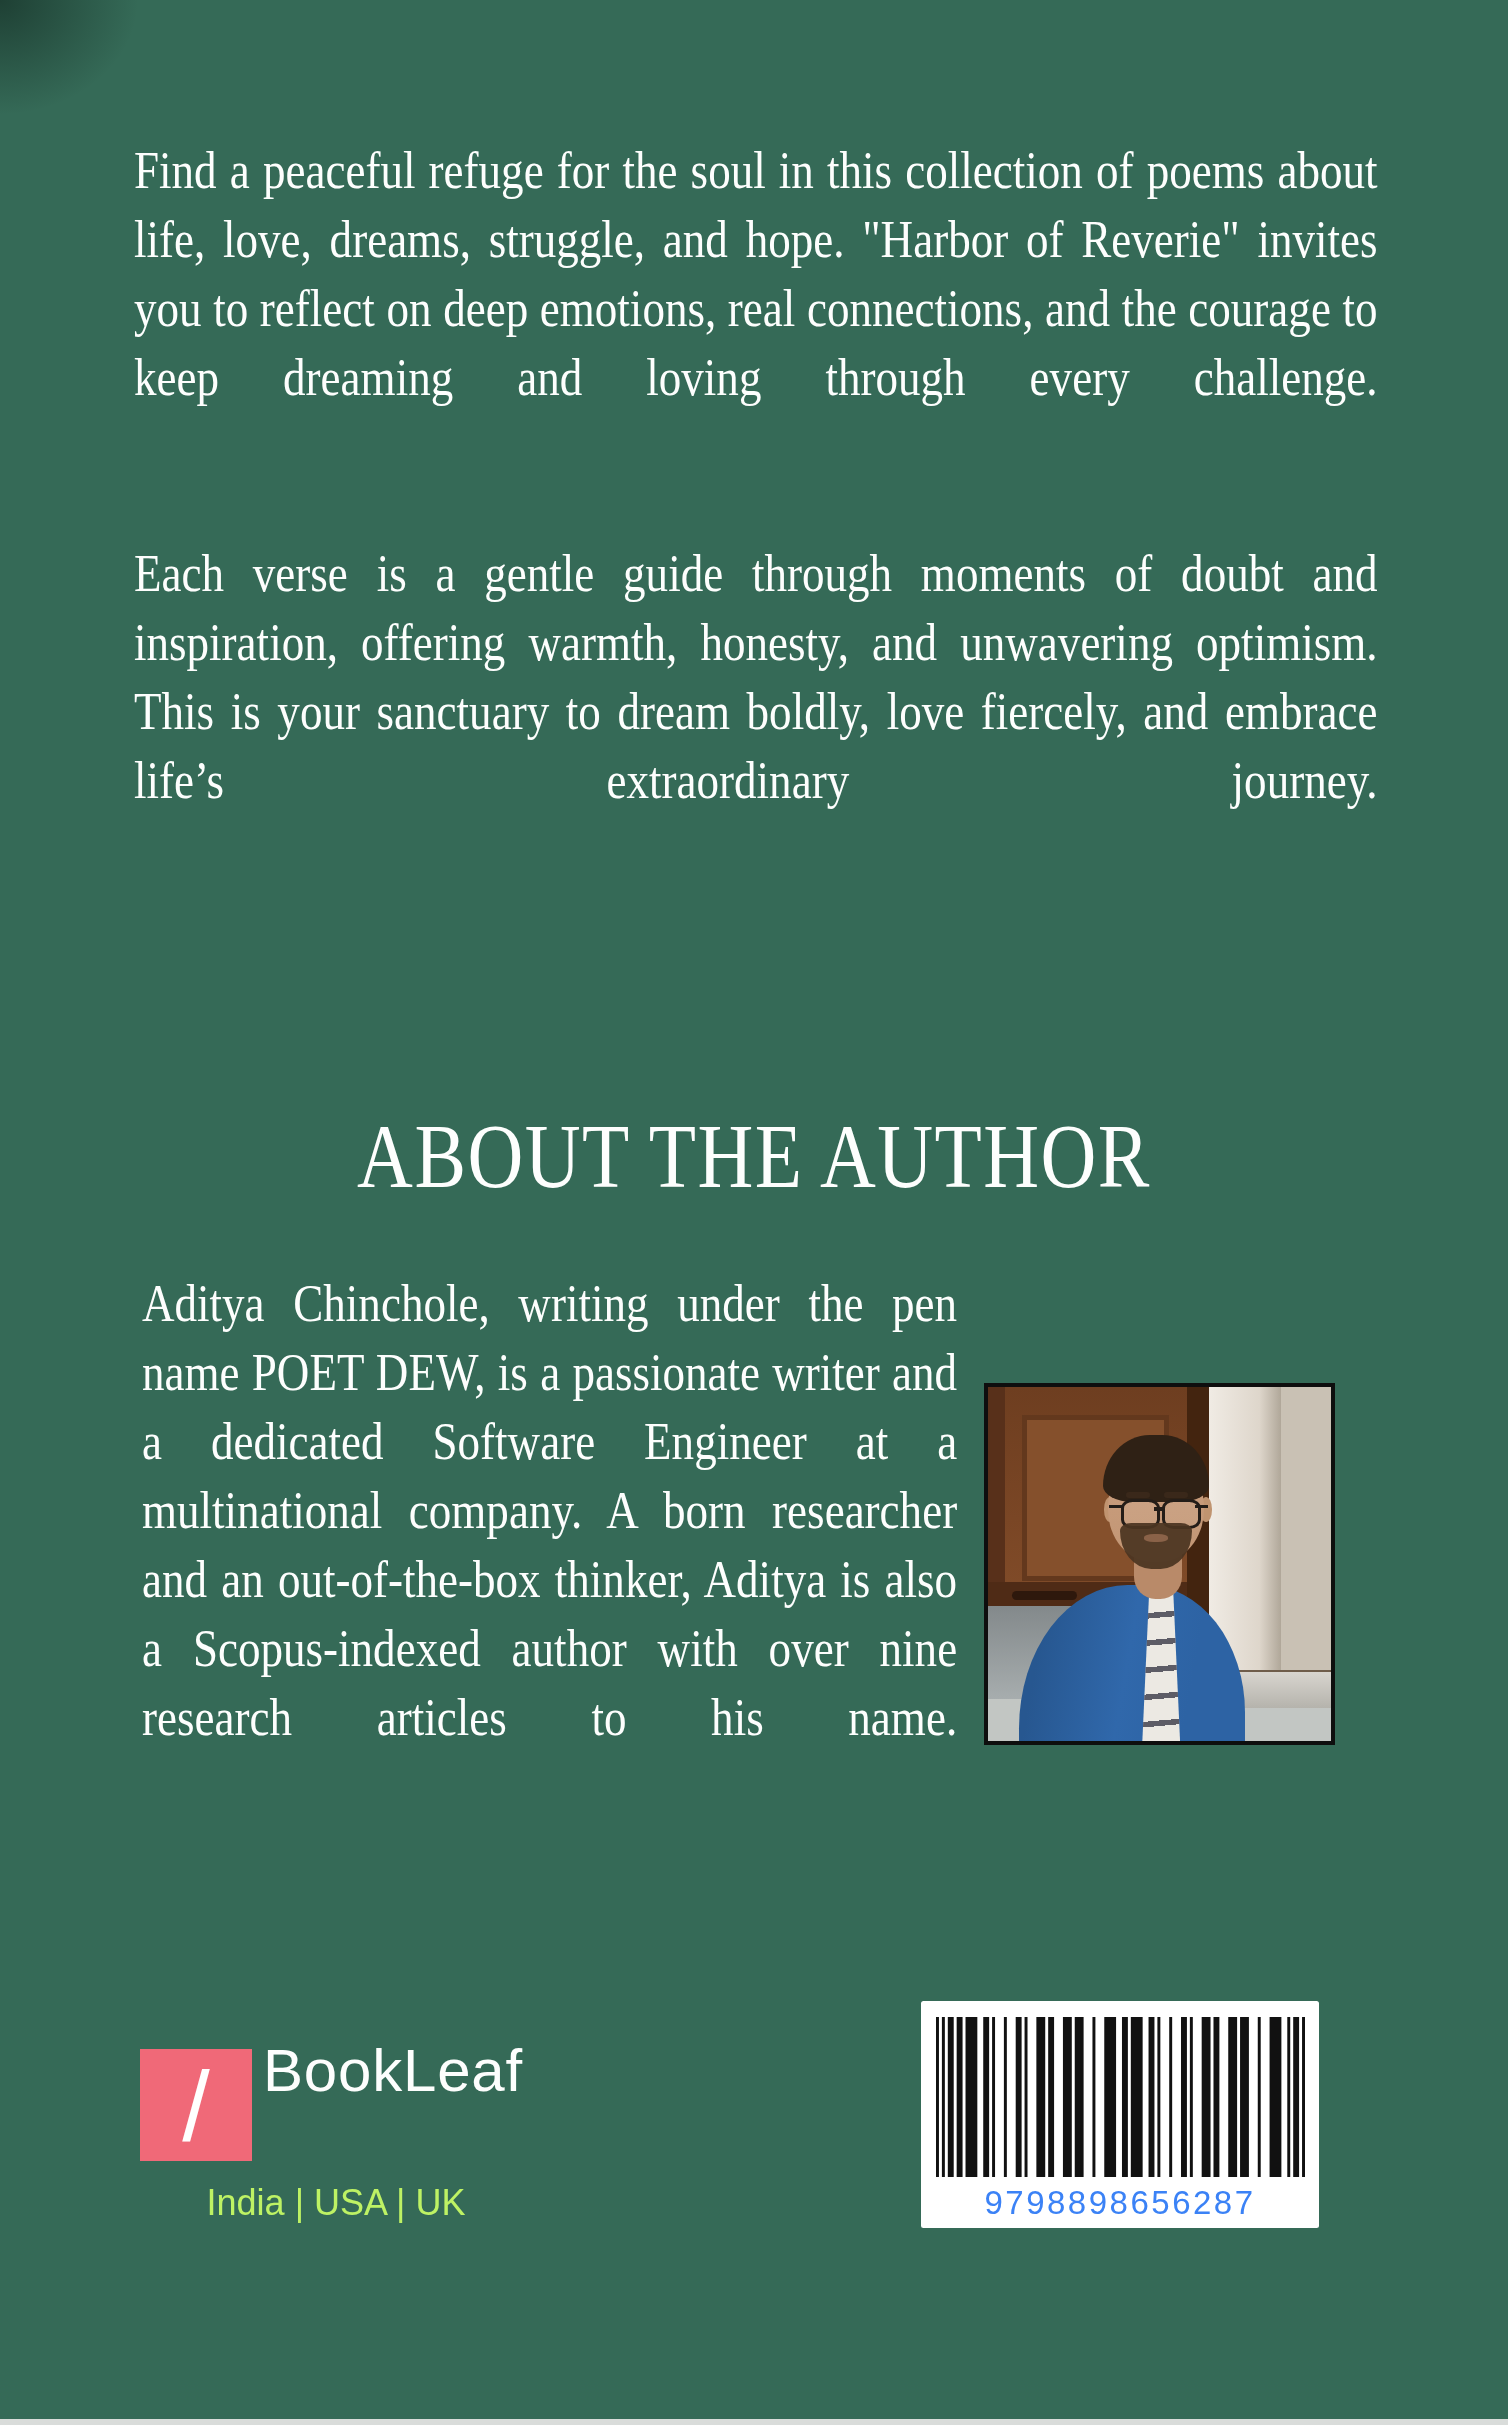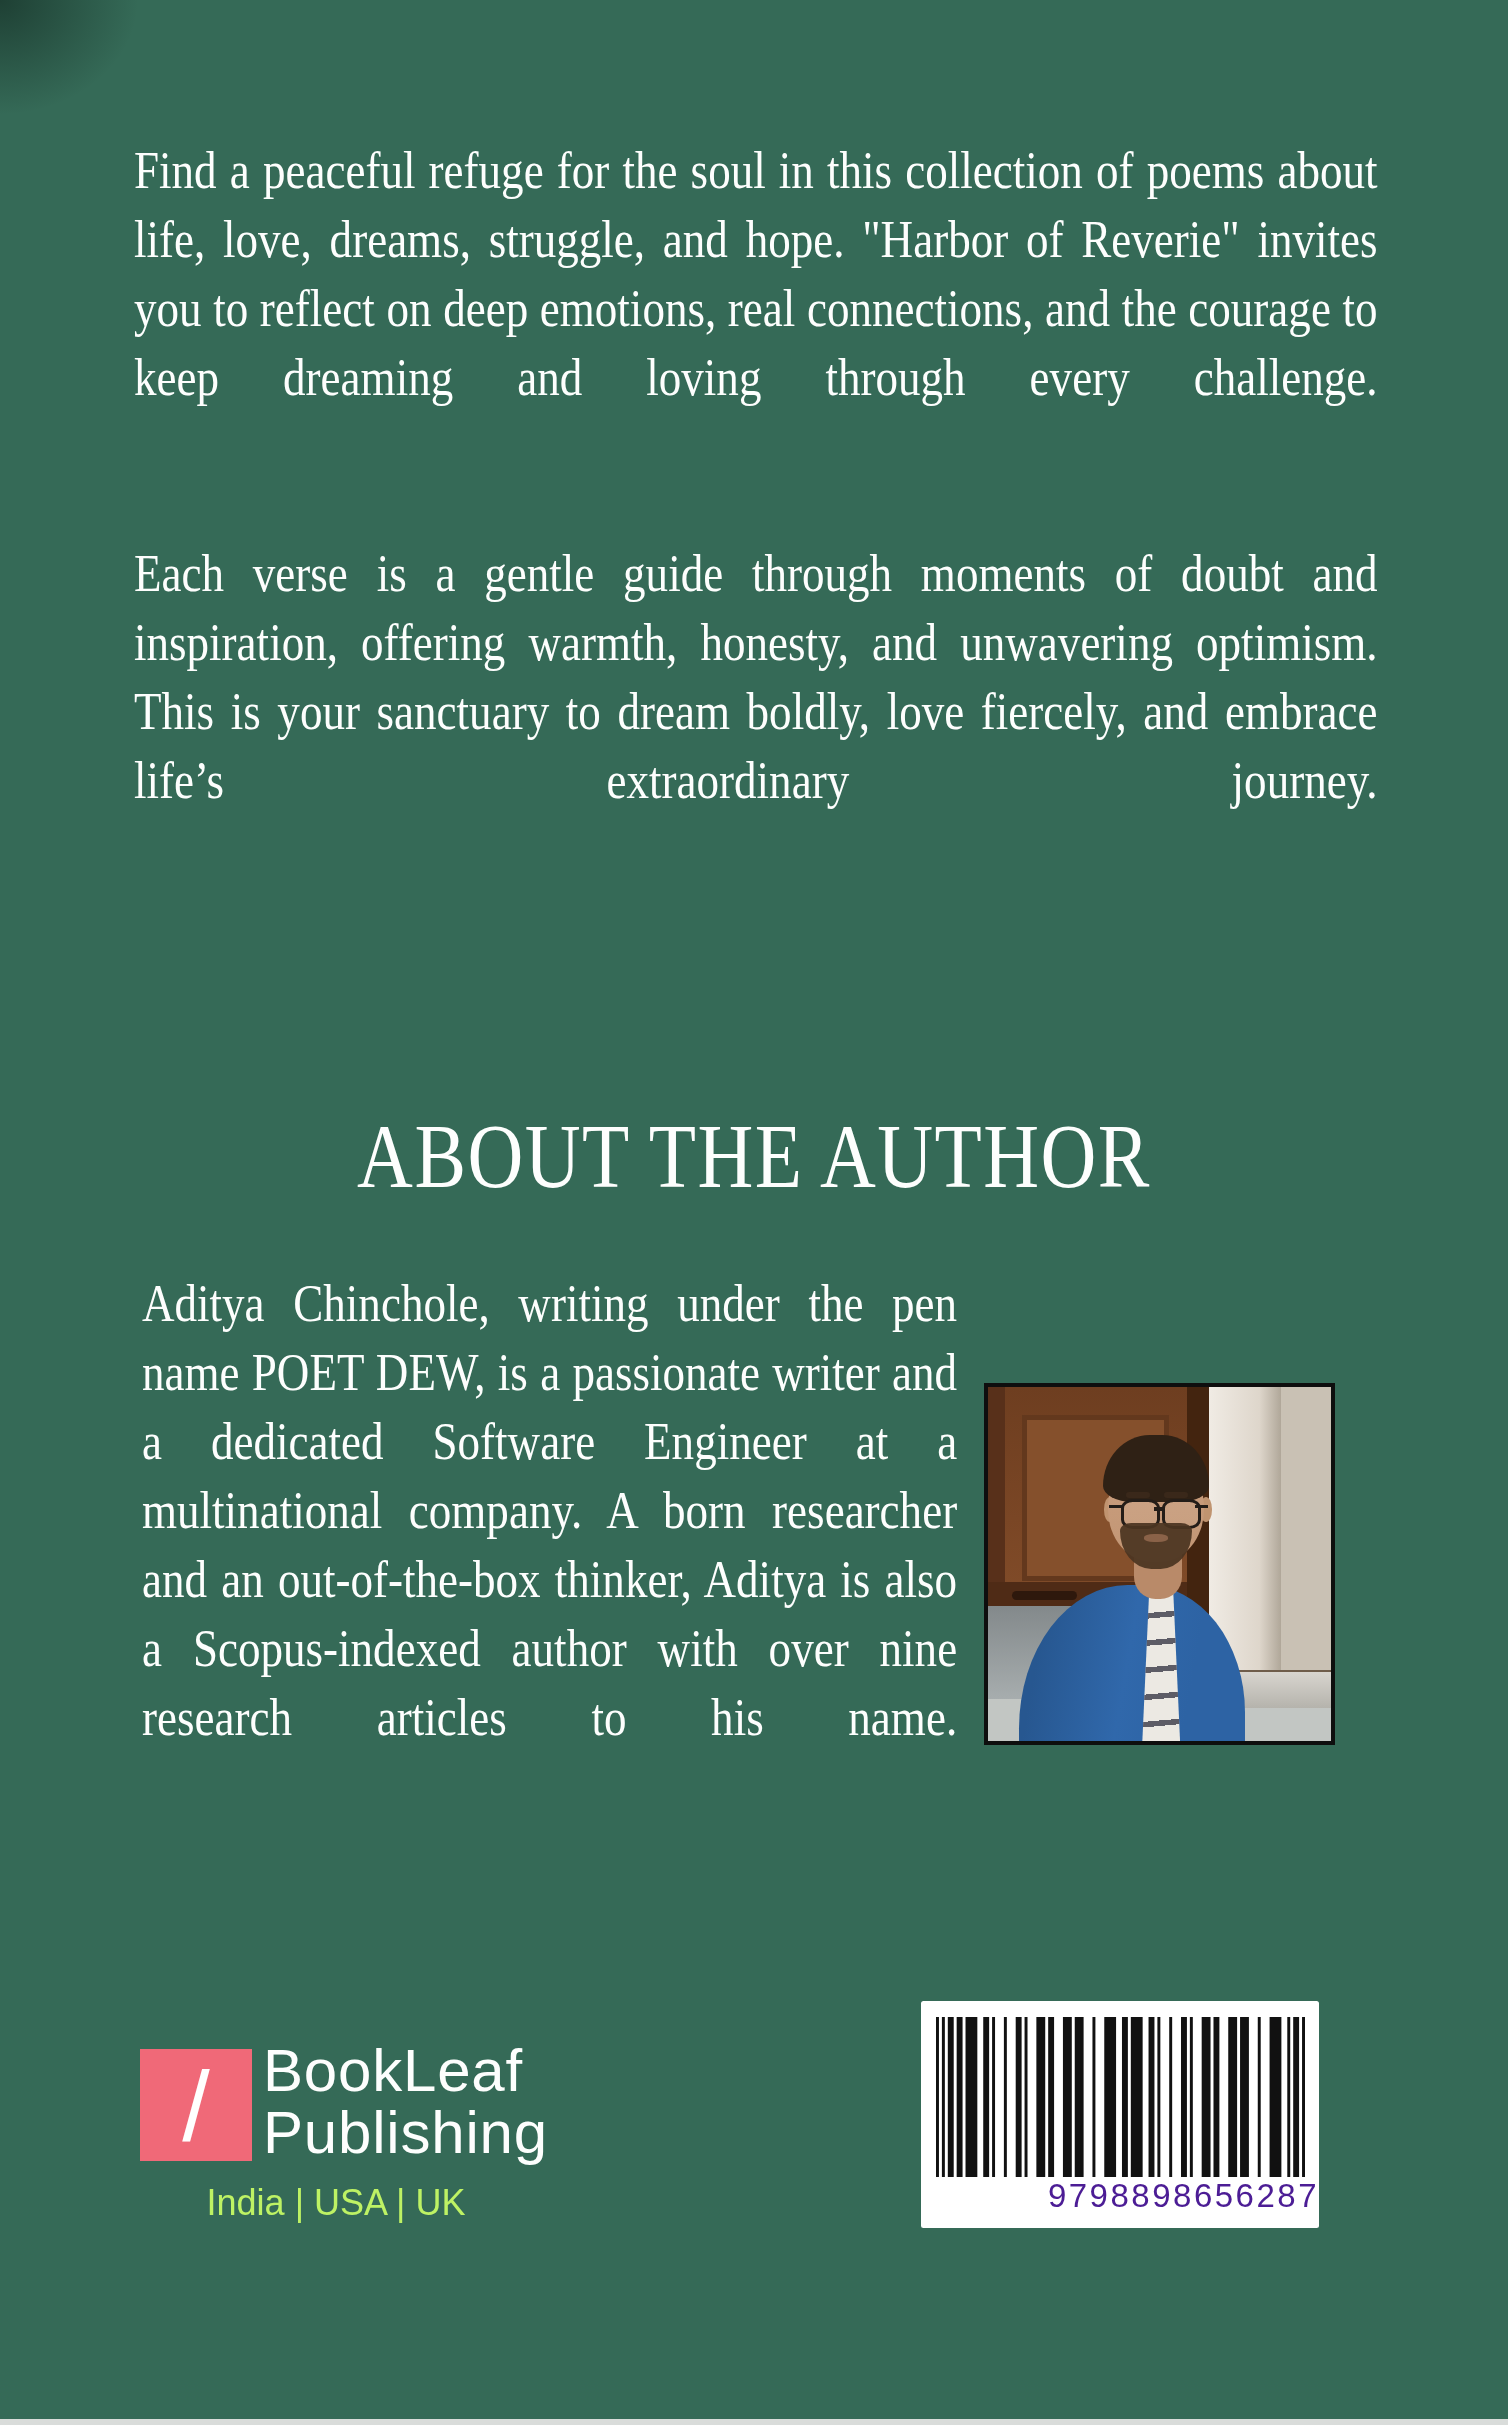--- a/index.html
+++ b/index.html
@@ -76,22 +76,22 @@
         font-family:Liberation Sans, sans-serif;font-weight:300;
         font-size:60px;line-height:62px;color:#fdfefd;letter-spacing:0.8px;}
   .regions{position:absolute;left:121px;top:2182px;width:430px;text-align:center;
         font-family:"Liberation Sans",sans-serif;font-weight:300;
         font-size:36px;color:#bef264;}
 
   
   .barcode-box{position:absolute;left:921px;top:2001px;width:398px;height:227px;
         background:#fff;border-radius:2.5px;}
   .barcode-box svg{position:absolute;left:15px;top:15.7px;width:369px;height:160px;}
-  .barcode-num{position:absolute;left:0;top:176px;width:100%;text-align:right;
-        font-family:"Liberation Sans",sans-serif;font-size:33px;color:#4c1d95;
+  .barcode-num{position:absolute;left:0;top:183px;width:100%;text-align:center;
+        font-family:"Liberation Sans",sans-serif;font-size:33px;color:#3b82f6;
         letter-spacing:2.5px;}
 
   .bottom-edge{position:absolute;left:0;bottom:0;width:100%;height:6.6px;background:#d9dcda;}
 </style>
 </head>
 <body>
 
 <div class="page">
 
   <div class="corner-shade"></div>
@@ -132,21 +132,20 @@
     <div class="ph-temple-r"></div>
     <div class="ph-beard"></div>
     <div class="ph-mouth"></div>
   </div>
 
   <div class="logo-square">
     <span class="logo-slash">/</span>
   </div>
   <div class="pub-name">
     <div>BookLeaf</div>
-    <div>Publishing</div>
   </div>
   <div class="regions">India | USA | UK</div>
 
   <div class="barcode-box">
     <svg preserveAspectRatio="none" xmlns="http://www.w3.org/2000/svg" viewBox="0 0 125 100">
         <rect x="0" y="0" width="1" height="100" fill="#111111"></rect>
         <rect x="2" y="0" width="1" height="100" fill="#111111"></rect>
         <rect x="4" y="0" width="2" height="100" fill="#111111"></rect>
         <rect x="7" y="0" width="2" height="100" fill="#111111"></rect>
         <rect x="10" y="0" width="4" height="100" fill="#111111"></rect>

